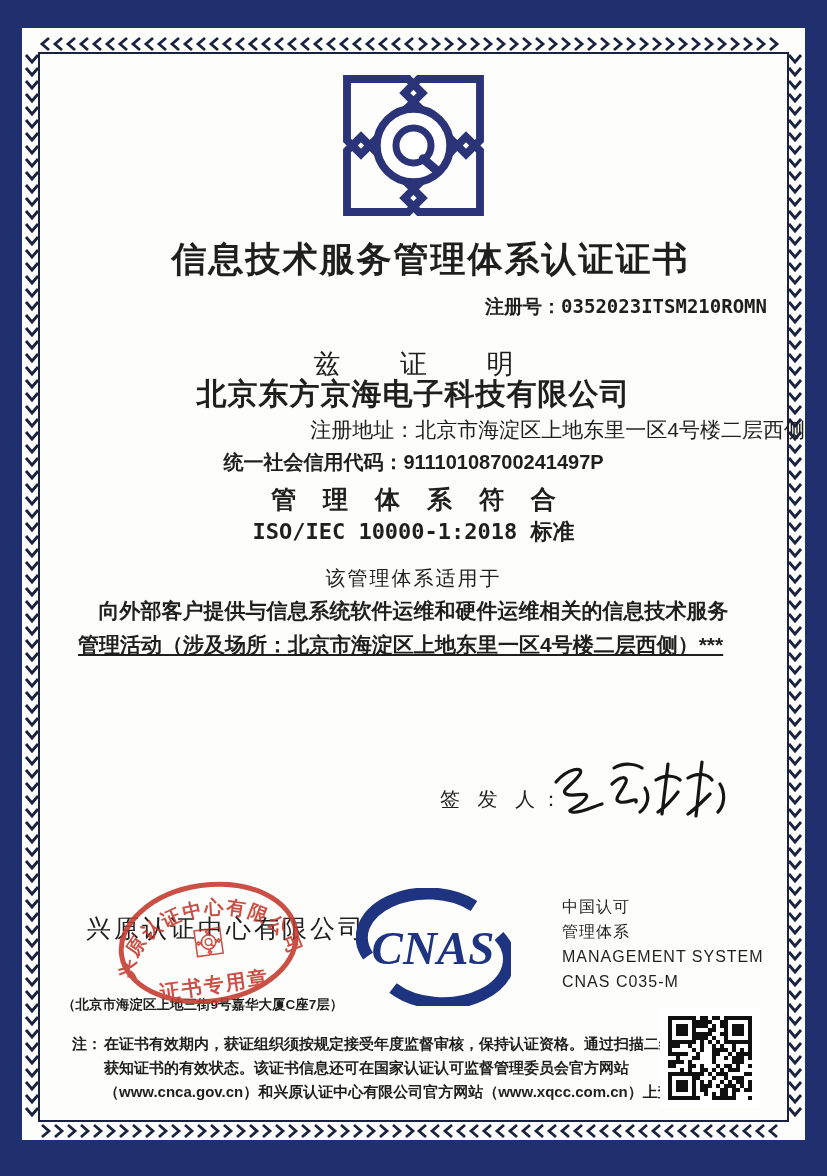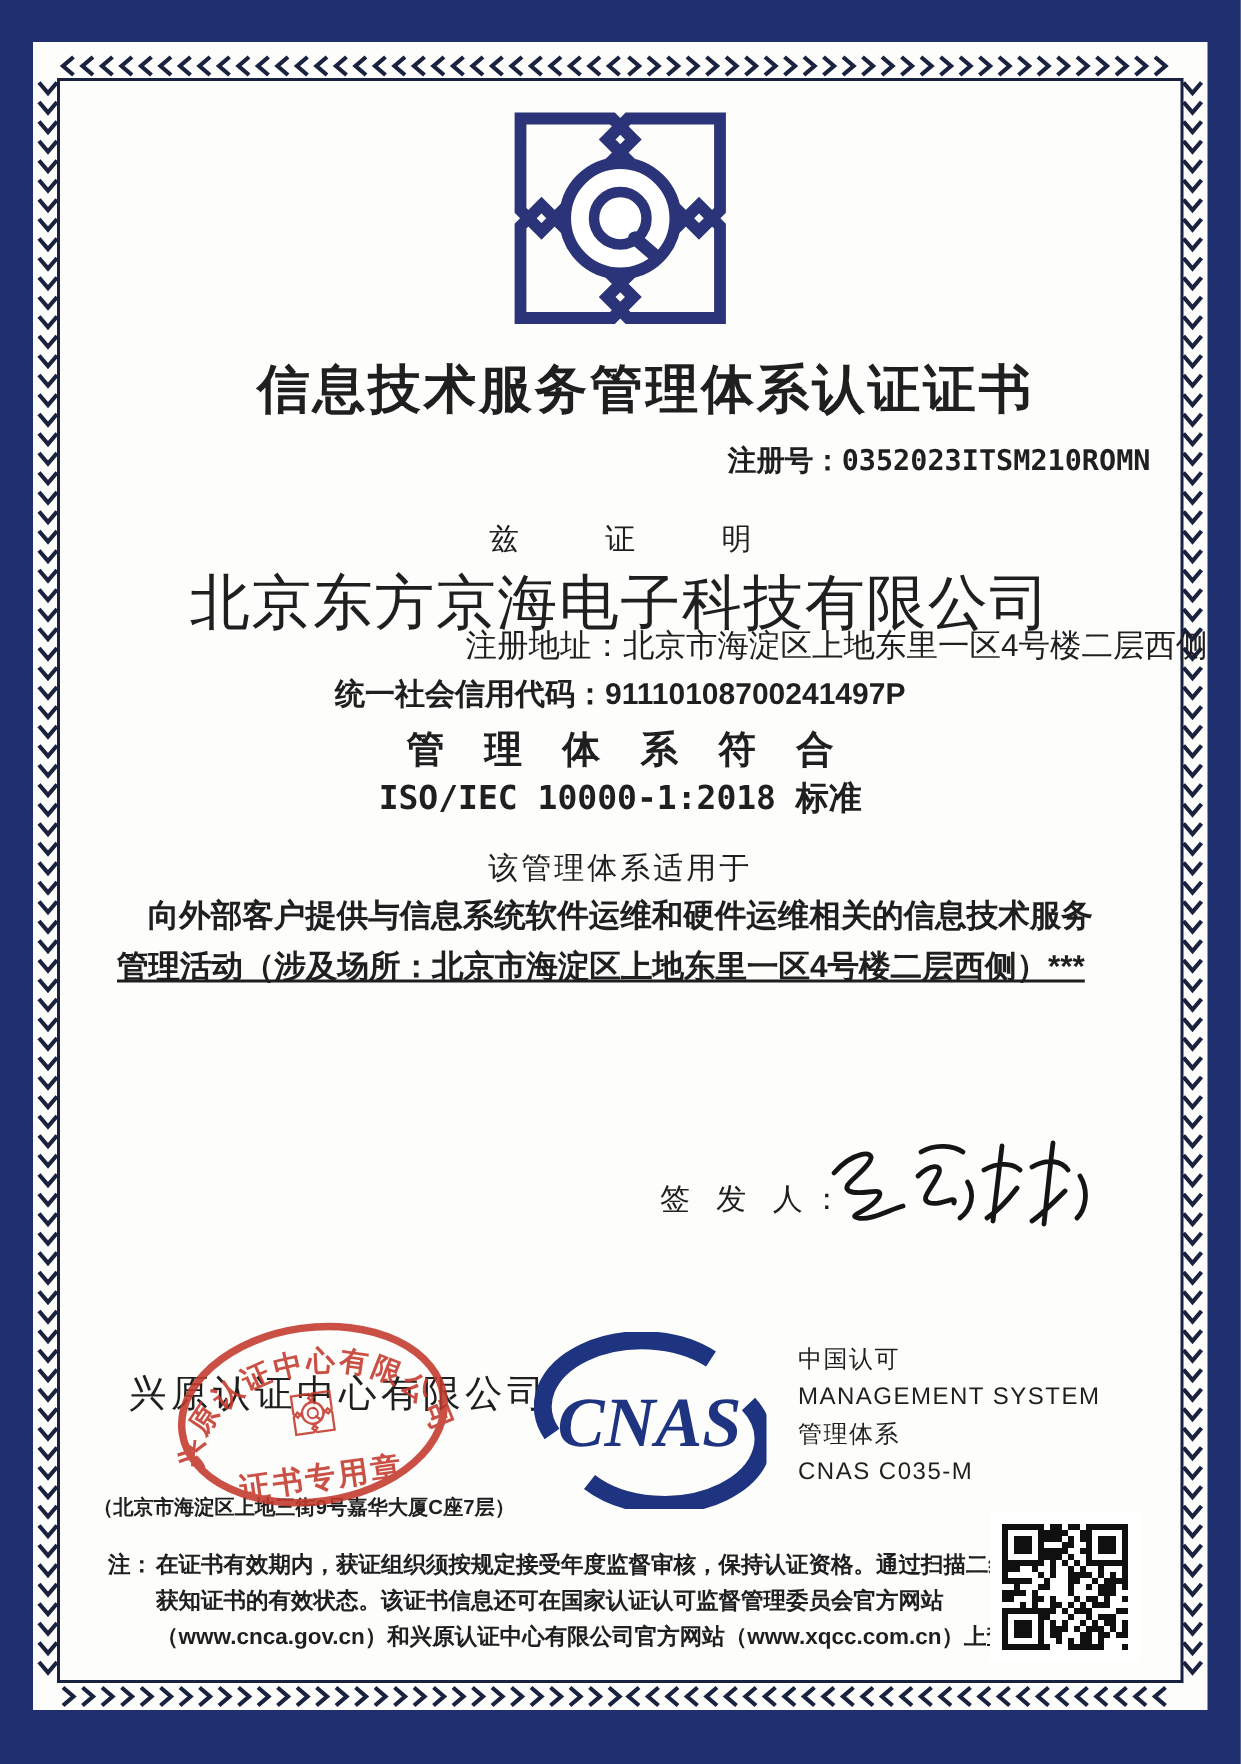--- a/index.html
+++ b/index.html
@@ -5,22 +5,22 @@
   html,body{margin:0;padding:0;width:827px;height:1176px;overflow:hidden;
     background:#20306e;font-family:"Liberation Sans",sans-serif;color:#1f1f1f;}
   .page{position:absolute;left:22px;top:28px;width:783px;height:1112px;background:#fdfdfb;}
   .abs{position:absolute;}
   .cx{left:0;right:0;text-align:center;}
   .inner-rule{position:absolute;left:16px;top:24px;right:16px;bottom:18px;border:2px solid #1a2240;}
   .chev{position:absolute;line-height:0;}
   .title{font-size:35px;font-weight:bold;letter-spacing:2px;padding-left:34px;}
   .reg{font-size:19px;font-weight:bold;}
   .reg .num{font-family:"DejaVu Sans Mono",monospace;}
-  .certify{font-size:20px;letter-spacing:26px;}
-  .company{font-size:40px;font-weight:normal;letter-spacing:1px;}
+  .certify{font-size:27px;letter-spacing:26px;}
+  .company{font-size:30px;font-weight:bold;letter-spacing:1px;}
   .addr{font-size:21px;}
   .credit{font-size:20px;font-weight:bold;}
   .conform{font-size:25px;font-weight:bold;letter-spacing:10px;}
   .standard{font-size:22px;font-weight:bold;font-family:"DejaVu Sans Mono",monospace;}
   .scopehead{font-size:20px;letter-spacing:2px;}
   .scope{font-size:21px;font-weight:bold;line-height:34px;}
   .dates{font-family:"Liberation Serif",serif;font-size:20px;line-height:31px;}
   .dates sup{font-size:12px;}
   .signer-label{font-size:20px;letter-spacing:6px;text-align:center;}
   .issuer-name{font-size:25px;letter-spacing:3px;}
@@ -404,24 +404,24 @@
 
   <div class="abs" style="top:860px;left:334px;">
     <svg width="155" height="118" viewBox="0 0 155 118">
       <g fill="none" stroke="#1f3480" stroke-width="12">
         <path d="M12,68 A66,44 0 0 1 118,18"></path>
         <path d="M143,48 A66,44 0 0 1 37,100"></path>
       </g>
       <text x="77" y="76" text-anchor="middle" font-size="47" font-weight="bold" font-style="italic" font-family="Liberation Serif, serif" fill="#1f3480">CNAS</text>
     </svg>
   </div>
-  <div class="abs cnas-lines" style="top:866px;left:510px;">
+  <div class="abs cnas-lines" style="top:866px;left:540px;">
     <div>中国认可</div>
+    <div>管理体系</div>
     <div>MANAGEMENT SYSTEM</div>
-    <div>管理体系</div>
     <div>CNAS C035-M</div>
   </div>
 
   <div class="abs footnote" style="top:1004px;left:50px;">
     <div class="lbl">注：</div>
     <div class="txt">在证书有效期内，获证组织须按规定接受年度监督审核，保持认证资格。通过扫描二维码可获知证书的有效状态。该证书信息还可在国家认证认可监督管理委员会官方网站（www.cnca.gov.cn）和兴原认证中心有限公司官方网站（www.xqcc.com.cn）上查询。</div>
   </div>
   <div class="abs" style="top:980px;left:638px;"><svg width="100" height="100">
         <rect width="100" height="100" fill="#fff"></rect>
         <g fill="#101010" transform="translate(8,8)">

